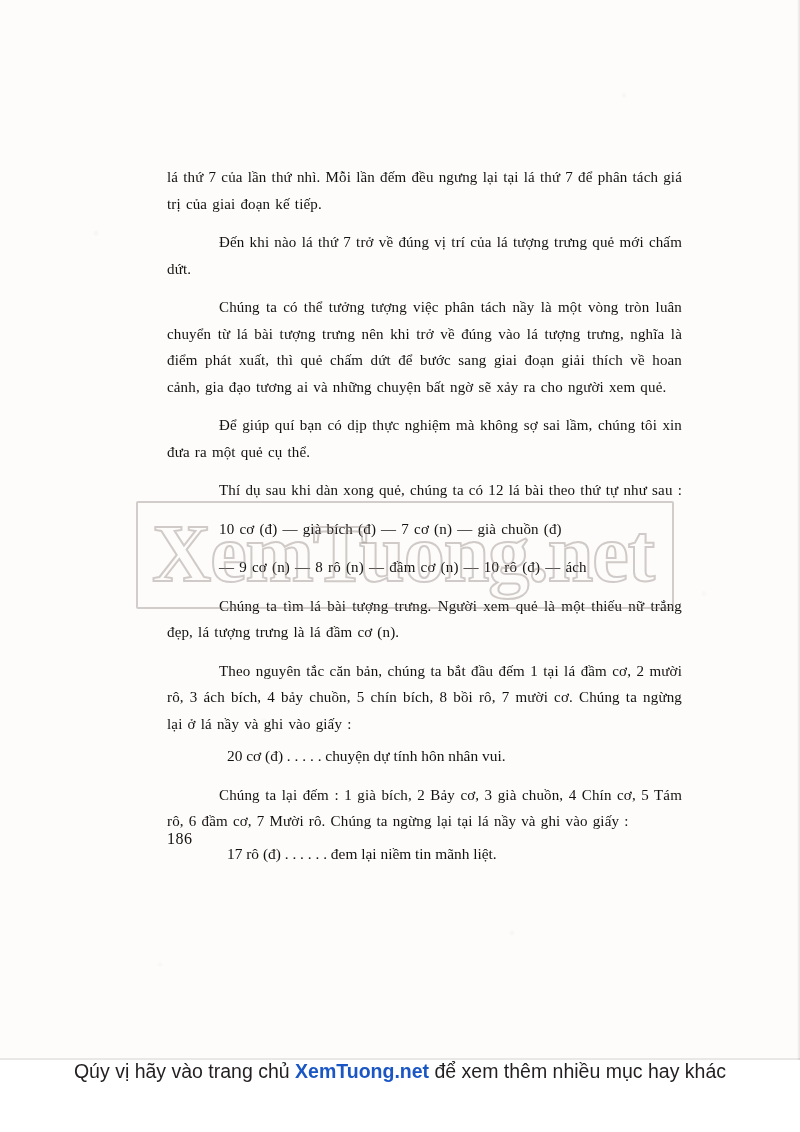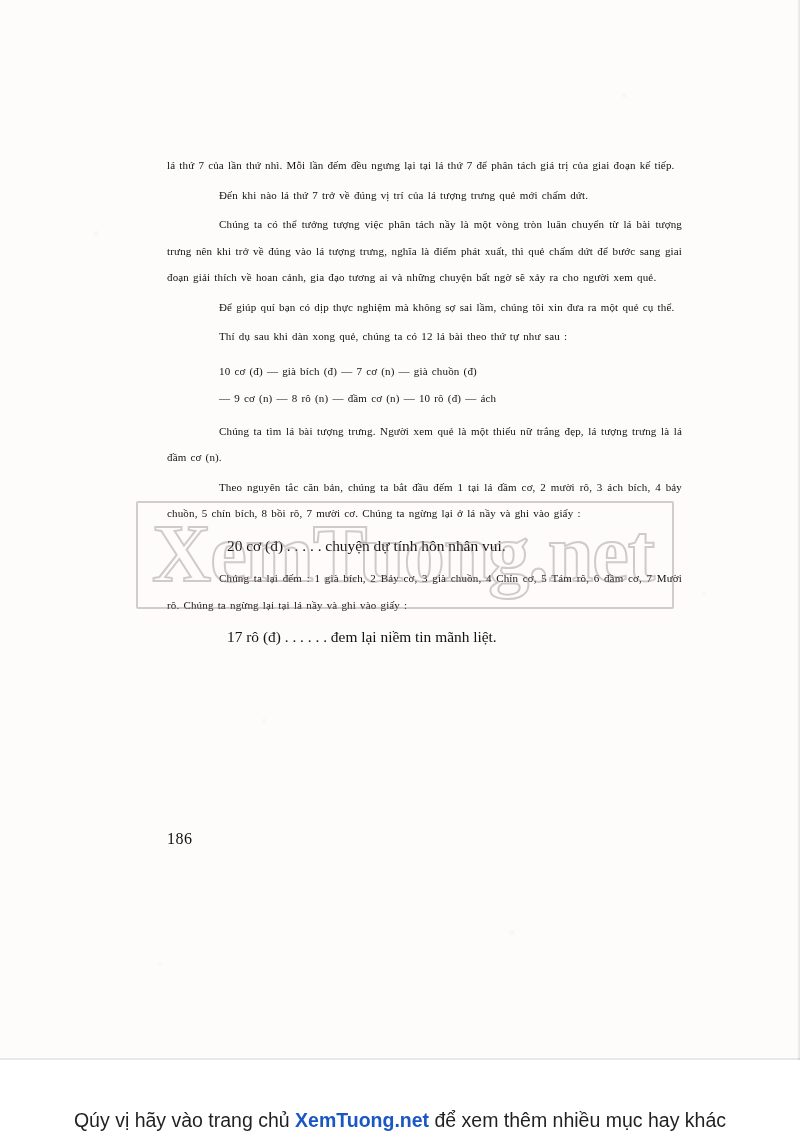--- a/index.html
+++ b/index.html
@@ -60,22 +60,22 @@
 
   
   #text-column {
     position: absolute;
     left: 167px;
     top: 152px;
     width: 515px;
   }
 
   .para {
-    margin: 0 0 3px 0;
-    font-size: 11px;
+    margin: 12px 0 3px 0;
+    font-size: 15px;
     line-height: 26.5px;
     color: #14110f;
     text-align: justify;
     letter-spacing: 0.15px;
     word-spacing: 1.2px;
     font-family: "Liberation Serif", serif;
   }
   .para.indent {
     text-indent: 52px;
   }
@@ -145,21 +145,21 @@
 
   
   #bottom-banner {
     position: absolute;
     left: 0;
     top: 1060px;
     width: 800px;
     height: 72px;
     background: #ffffff;
     display: flex;
-    align-items: flex-end;
+    align-items: flex-start;
     justify-content: center;
   }
   #banner-text {
     font-family: "Liberation Sans", sans-serif;
     font-size: 19.5px;
     color: #231f20;
     white-space: nowrap;
   }
   #banner-text .brand {
     color: #1a57c4;

